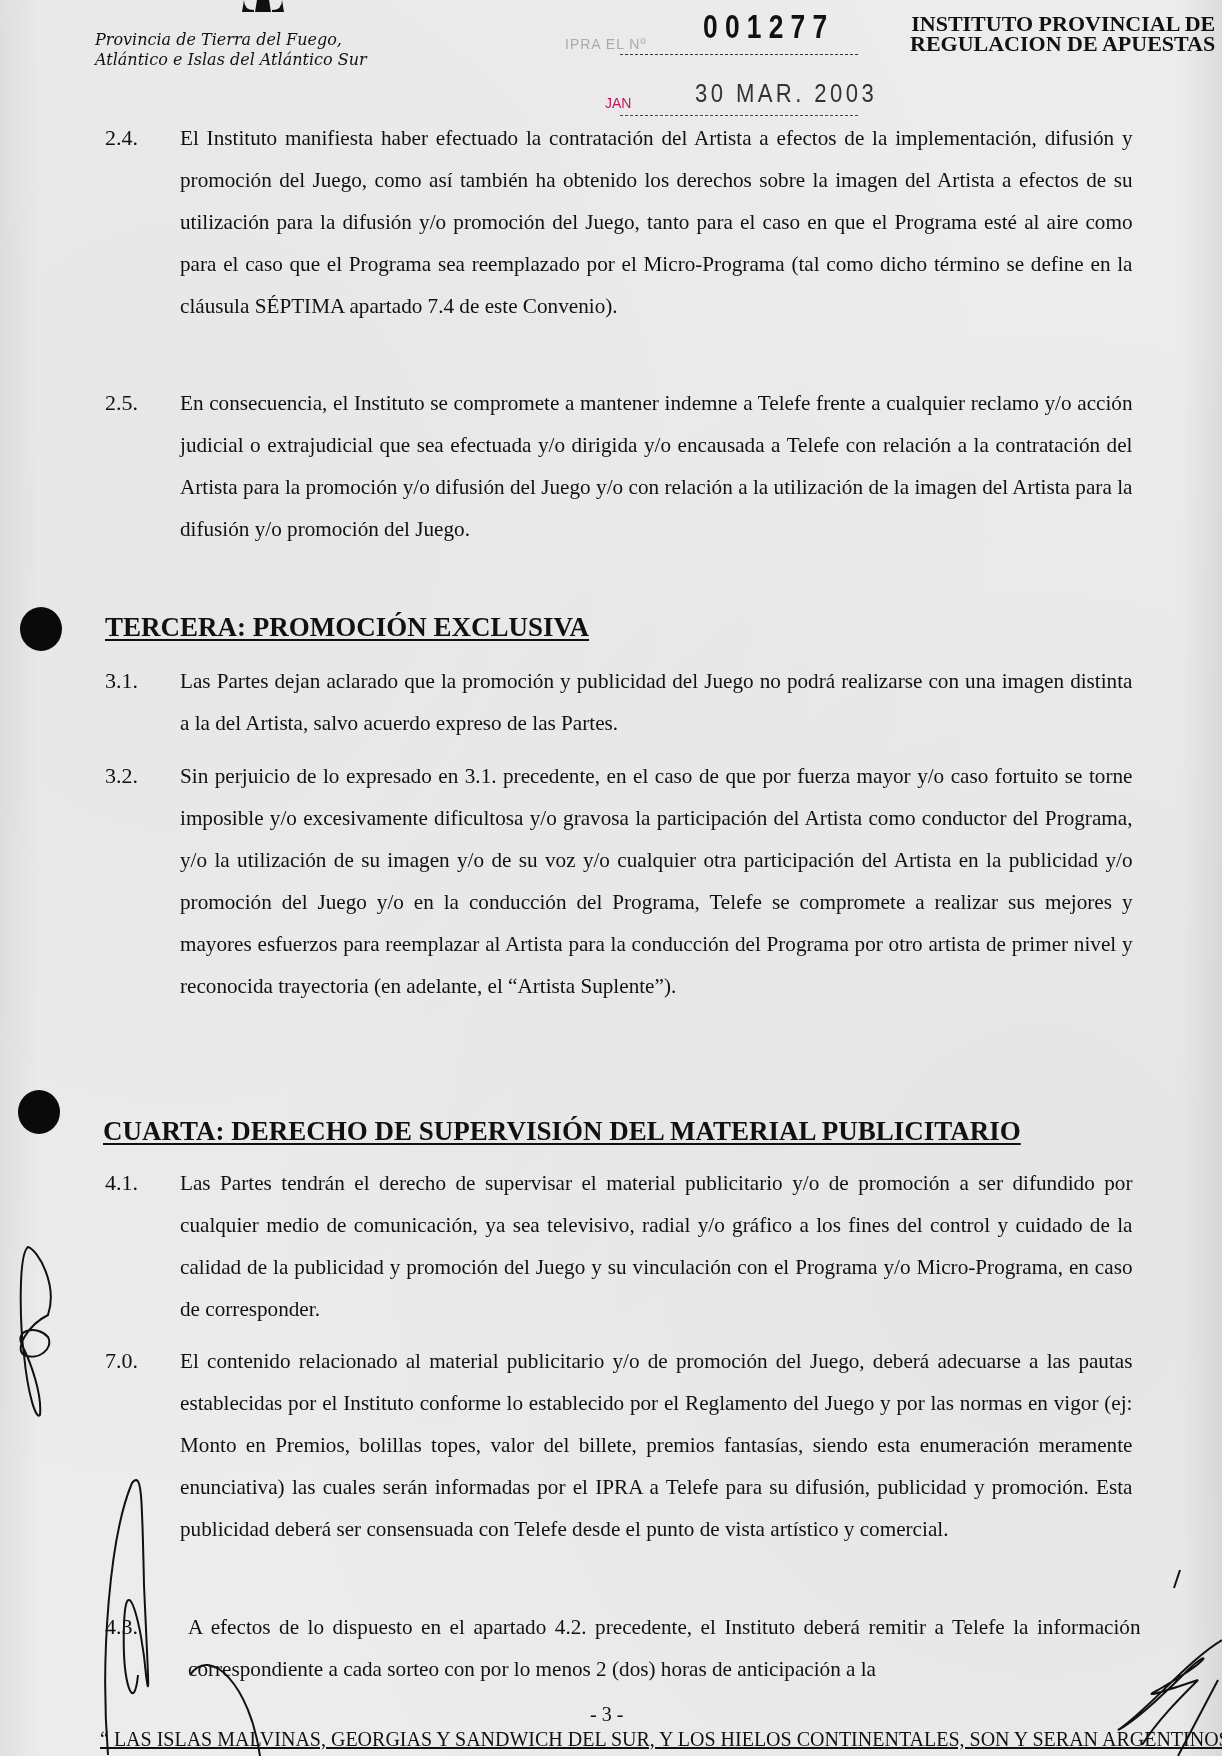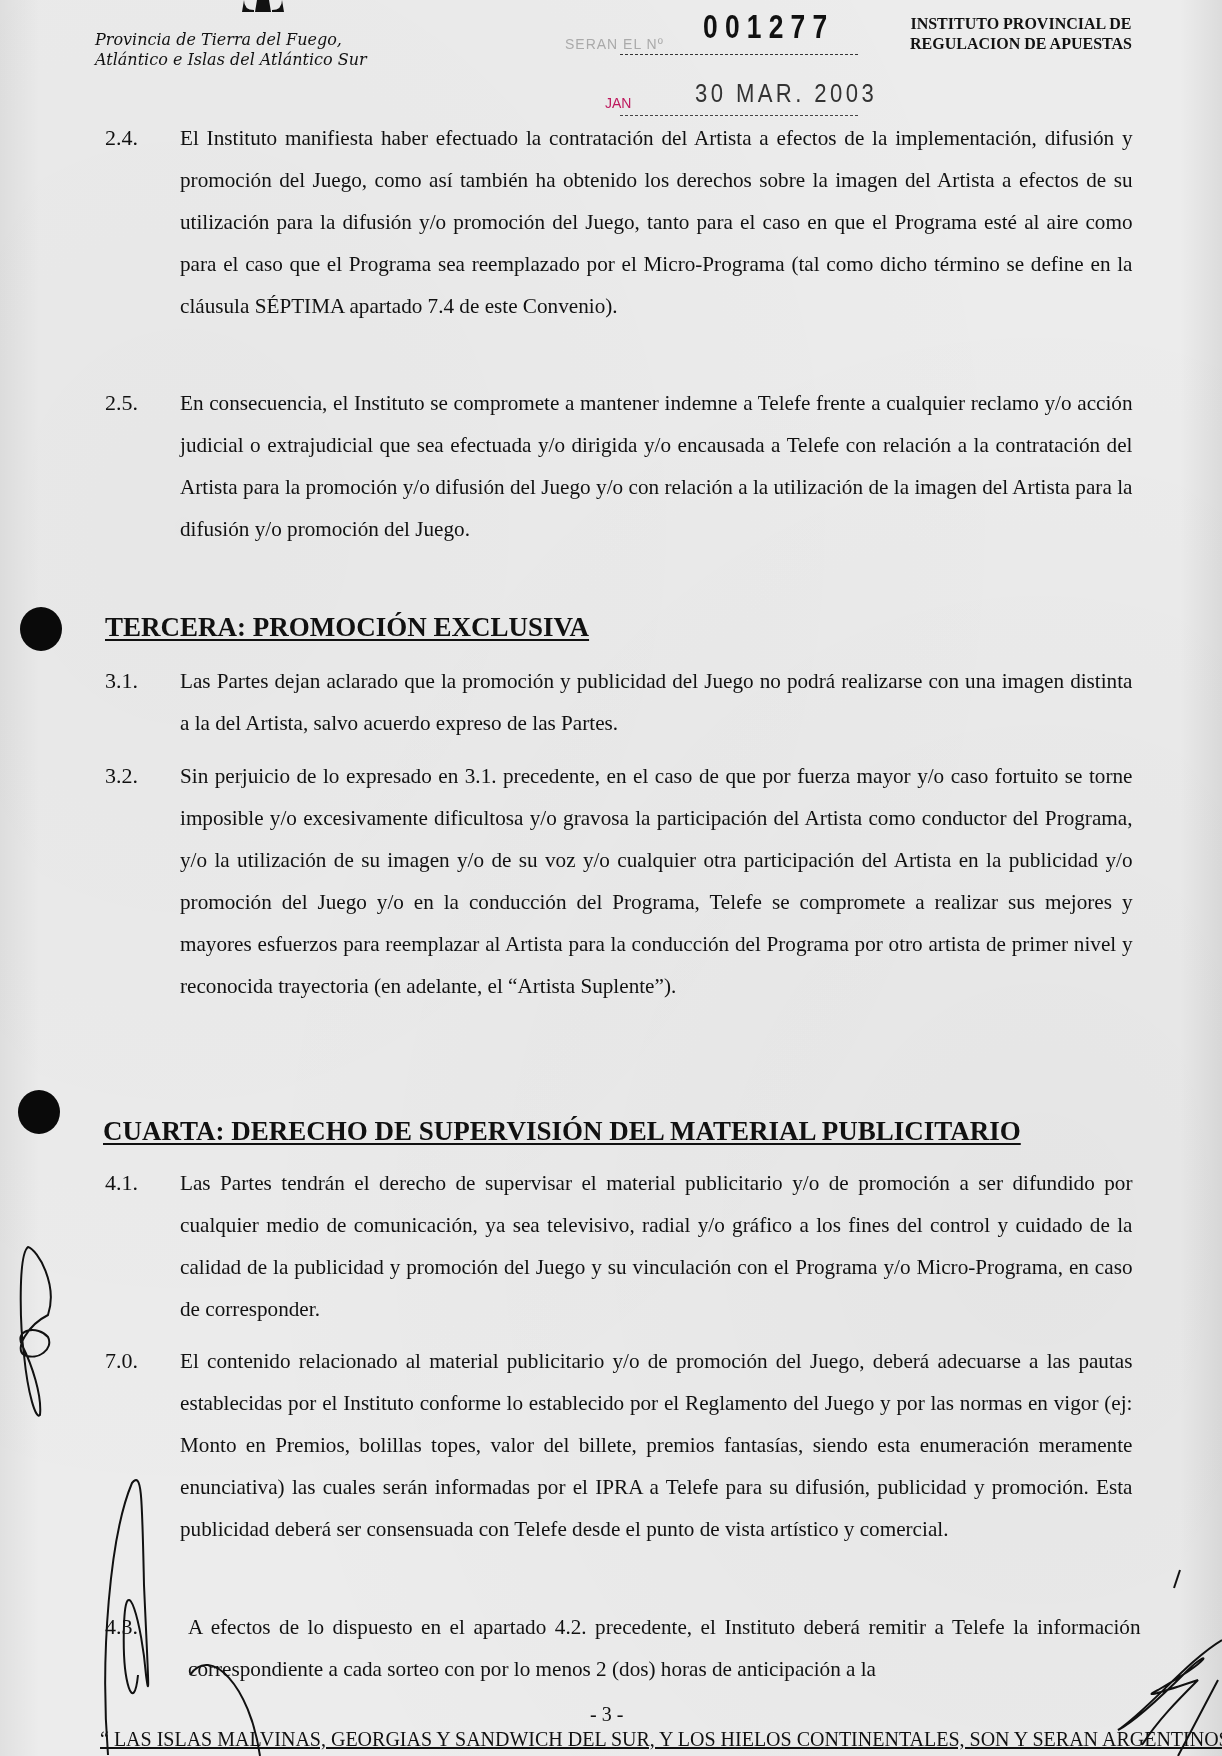--- a/index.html
+++ b/index.html
@@ -14,21 +14,21 @@
     font-family: "Liberation Serif", "DejaVu Serif", serif;
   }
   .abs { position: absolute; }
 
   
   .crest { left: 240px; top: 0px; width: 46px; height: 12px; }
   .province { left: 95px; top: 30px; width: 300px; text-align: left; font-style: italic; font-size: 16px; line-height: 20px; font-family: "DejaVu Serif", serif; }
   .stamp-label { left: 565px; top: 36px; font-size: 14px; color: #aaa; letter-spacing: 1px; font-family: "Liberation Sans", sans-serif; }
   .stamp-number { left: 703px; top: 8px; font-size: 33px; font-weight: bold; letter-spacing: 9px; font-family: "Liberation Sans", sans-serif; transform: scaleX(0.8); transform-origin: left; }
   .stamp-line1 { left: 620px; top: 54px; width: 238px; border-top: 1px dashed #333; }
-  .institute { left: 910px; top: 14px; font-weight: bold; font-size: 16px; line-height: 20px; text-align: center; }
+  .institute { left: 910px; top: 14px; font-weight: bold; font-size: 22px; line-height: 20px; text-align: right; }
   .stamp-date-label { left: 605px; top: 95px; font-size: 14px; color: #be185d; font-family: "Liberation Sans", sans-serif; }
   .stamp-date { left: 695px; top: 78px; font-size: 26px; letter-spacing: 4px; color: #333; font-family: "Liberation Sans", sans-serif; transform: scaleX(0.85); transform-origin: left; }
   .stamp-line2 { left: 620px; top: 115px; width: 238px; border-top: 1px dashed #444; }
 
   
   .clause { position: absolute; left: 105px; width: 1042px; }
   .clause-num { position: absolute; left: 0; top: 0; font-size: 22px; line-height: 42px; }
   .clause-text {
     margin-left: 75px; font-size: 21.5px; line-height: 42px; text-align: justify;
     font-family: "Liberation Serif", serif; transform: scaleX(0.985); transform-origin: left;
@@ -52,21 +52,21 @@
 <body>
 
 <svg class="abs crest" viewBox="0 0 46 12">
   <path d="M4 0 Q4 10 14 10 L14 12 L2 12 Z M42 0 Q42 10 32 10 L32 12 L44 12 Z M17 0 L29 0 L31 12 L15 12 Z" fill="#111"></path>
 </svg>
 <div class="abs province">
   <div>Provincia de Tierra del Fuego,</div>
   <div>Atlántico e Islas del Atlántico Sur</div>
 </div>
 
-<div class="abs stamp-label">SERAN EL Nº</div>
+<div class="abs stamp-label">IPRA EL Nº</div>
 <div class="abs stamp-number">001277</div>
 <div class="abs stamp-line1"></div>
 
 <div class="abs institute">
   <div>INSTITUTO PROVINCIAL DE</div>
   <div>REGULACION DE APUESTAS</div>
 </div>
 
 <div class="abs stamp-date-label">JAN</div>
 <div class="abs stamp-date">30 MAR. 2003</div>

